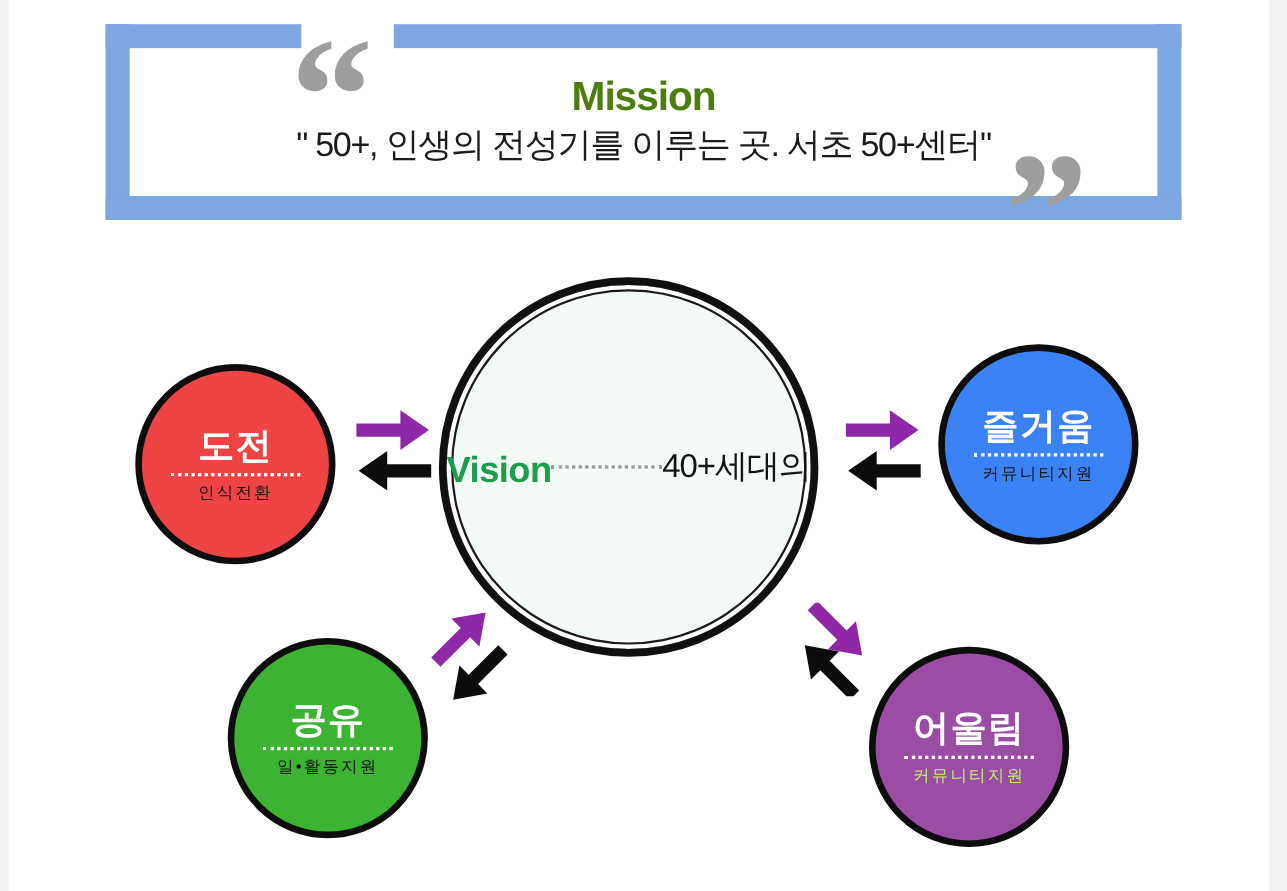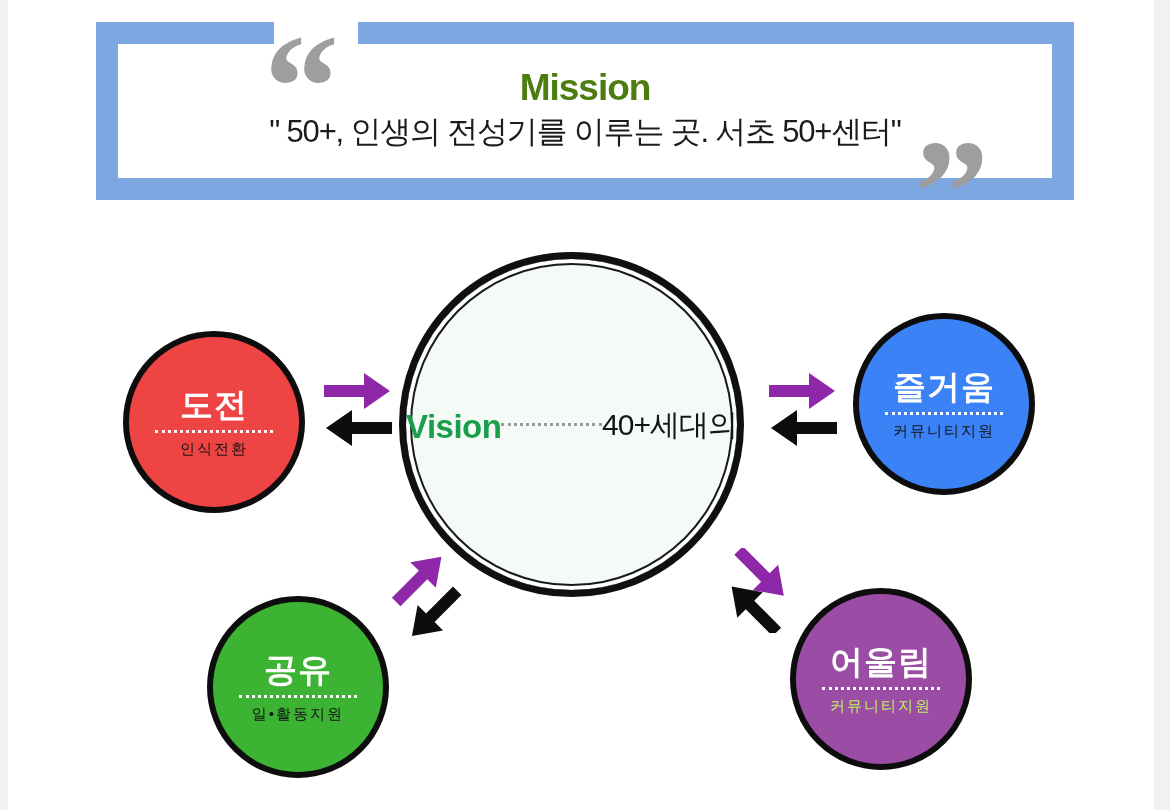--- a/index.html
+++ b/index.html
@@ -169,21 +169,21 @@
     color: #141414;
     font-size: 15px;
     font-weight: 400;
     letter-spacing: 2px;
     line-height: 1;
   }
   .value-sub.on-dark { color: #bef264; }
 
   #circle-dojeon  { left: 115px; top: 131px; background: #ef4444; }
   #circle-jeulgeoum { left: 845px; top: 113px; background: #3b82f6; }
-  #circle-gongyu  { left: 199px; top: 396px; background: #3cb332; }
+  #circle-gongyu  { left: 199px; top: 380px; background: #3cb332; }
   #circle-eoullim { left: 782px; top: 388px; background: #9b4da5; }
 
   
   .arrow-pair { position: absolute; }
   .arrow { position: absolute; }
   #arrows-left  { left: 312px; top: 168px; width: 80px; height: 85px; }
   #arrows-right { left: 757px; top: 168px; width: 80px; height: 85px; }
   #arrows-bl    { left: 378px; top: 355px; width: 80px; height: 85px; }
   #arrows-br    { left: 706px; top: 348px; width: 85px; height: 85px; }
 

